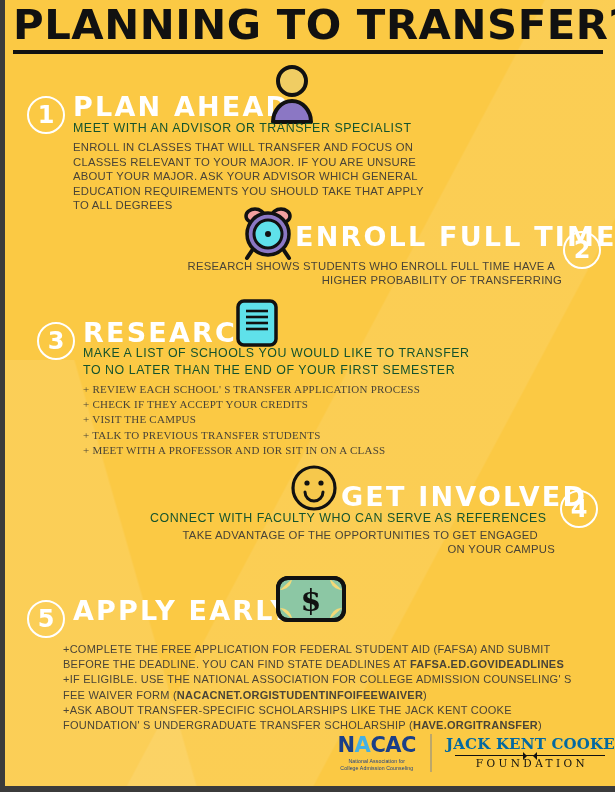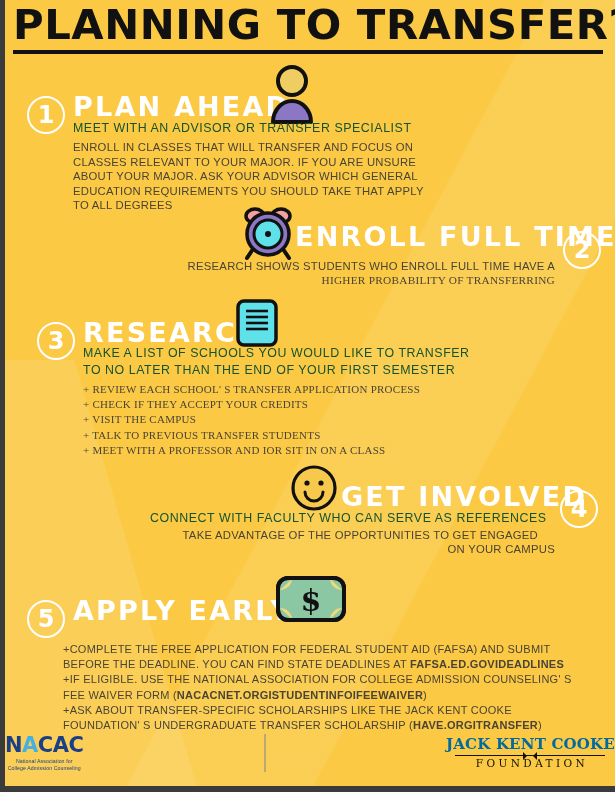--- a/index.html
+++ b/index.html
@@ -86,21 +86,21 @@
     font-family:"Liberation Sans", sans-serif;
     font-size:11px;letter-spacing:0.25px;color:#4a4437;line-height:15.2px;
   }
 
   
   .icon{position:absolute;}
 
   
   .footer{
     position:absolute;left:0;bottom:14px;width:610px;
-    display:flex;align-items:center;justify-content:space-between;gap:14px;
+    display:flex;align-items:center;justify-content:flex-end;gap:14px;
   }
   .nacac{display:flex;flex-direction:column;align-items:center;}
   .nacac-word{
     font-family:"DejaVu Sans", sans-serif;font-weight:bold;font-size:21px;
     letter-spacing:-0.5px;color:#1b3f87;line-height:21px;
   }
   .nacac-word .sl{color:#45b0e3;}
   .nacac-tag{
     font-family:"Liberation Sans", sans-serif;font-size:5.2px;color:#1b3f87;
     text-align:center;line-height:6.4px;margin-top:2px;letter-spacing:0.1px;
@@ -163,21 +163,21 @@
         <circle cx="25" cy="29" r="21" fill="#8b77c4" stroke="#111" stroke-width="3.5"></circle>
         <circle cx="25" cy="29" r="14" fill="#5fe1ea" stroke="#111" stroke-width="3"></circle>
         <circle cx="25" cy="29" r="3" fill="#111"></circle>
       </svg>
     </div>
 
     <div class="head" style="position:absolute;left:290px;top:17px;">ENROLL FULL TIME</div>
     <div class="num" style="left:558px;top:26px;">2</div>
 
     <div class="body r" style="position:absolute;left:150px;top:54px;width:400px;">RESEARCH SHOWS STUDENTS WHO ENROLL FULL TIME HAVE A</div>
-    <div class="body r" style="position:absolute;left:150px;top:68px;width:400px;font-family:Liberation Serif, serif;">HIGHER PROBABILITY OF TRANSFERRING</div>
+    <div class="body r" style="position:absolute;left:157px;top:68px;width:400px;">HIGHER PROBABILITY OF TRANSFERRING</div>
   </div>
 
   <div class="sec" style="left:0;top:300px;width:615px;height:160px;">
     <div class="num" style="left:32px;top:22px;">3</div>
     <div class="head" style="position:absolute;left:78px;top:18px;">RESEARCH</div>
 
     <div class="icon" style="left:230px;top:-2px;width:44px;height:50px;">
       <svg width="44" height="50" viewBox="0 0 44 50">
         <rect x="3" y="3" width="38" height="44" rx="6" fill="#5fe1ea" stroke="#111" stroke-width="3.5"></rect>
         <line x1="11" y1="13" x2="33" y2="13" stroke="#111" stroke-width="2.6"></line>

